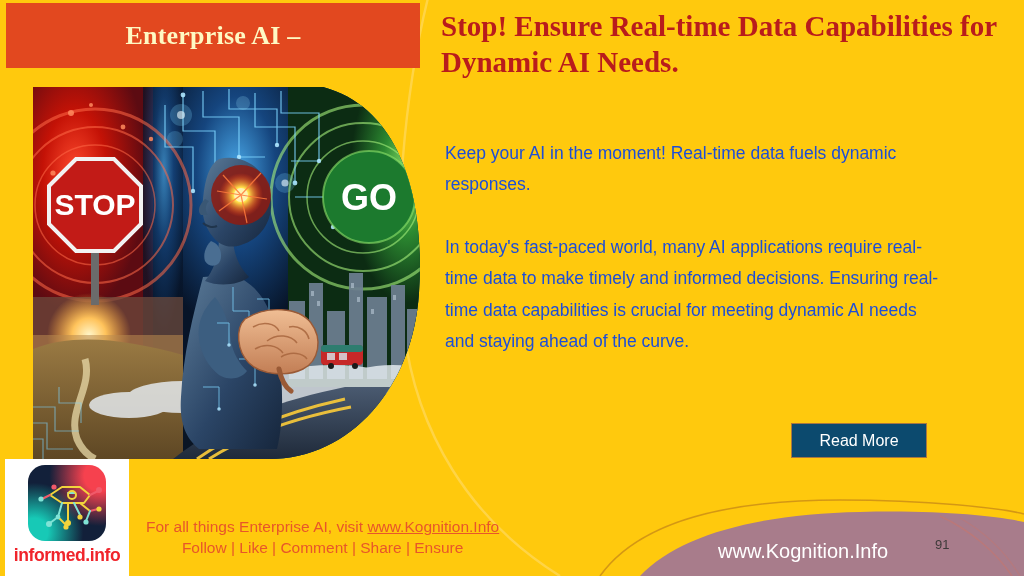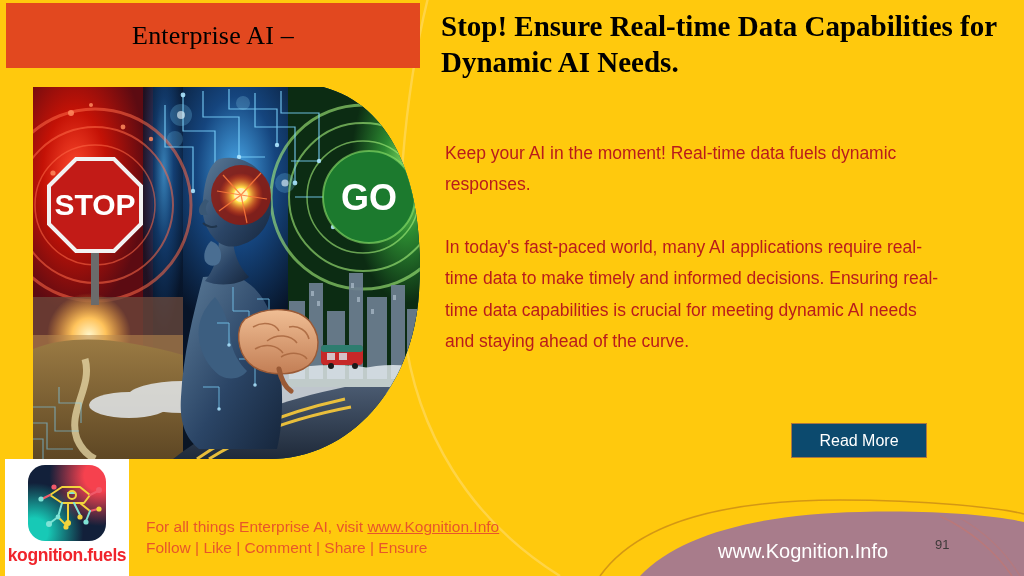--- a/index.html
+++ b/index.html
@@ -31,23 +31,24 @@
     background: #E2481F;
     display: flex;
     flex-direction: column;
     align-items: center;
     justify-content: center;
     z-index: 6;
   }
   #header-banner .line1 {
     font-family: "Liberation Serif", serif;
     font-size: 26px;
-    color: #000000;
+    color: #fef9c3;
     line-height: 1.05;
     letter-spacing: .2px;
+    font-weight: bold;
   }
   #header-banner .line2 {
     font-family: "Liberation Serif", serif;
     font-size: 27px;
     font-style: italic;
     font-weight: bold;
     color: #FDF4E9;
     line-height: 1.12;
     letter-spacing: .2px;
   }
@@ -67,34 +68,34 @@
 
   
   #title {
     position: absolute;
     left: 441px; top: 8px;
     width: 560px;
     font-family: "Liberation Serif", serif;
     font-weight: bold;
     font-size: 29px;
     line-height: 1.25;
-    color: #000000;
+    color: #b91c1c;
     z-index: 5;
   }
   #body-copy {
     position: absolute;
     left: 445px; top: 138px;
     width: 500px;
     z-index: 5;
   }
   #body-copy p {
     font-family: "Liberation Sans", sans-serif;
     font-size: 17.5px;
     line-height: 1.78;
-    color: #b91c1c;
+    color: #1d4ed8;
   }
   #body-copy p + p { margin-top: 32px; }
 
   
   #read-more-button {
     position: absolute;
     left: 791px; top: 423px;
     width: 136px; height: 35px;
     background: #0c4a6e;
     border: 1px solid #A9763F;
@@ -112,20 +113,21 @@
     position: absolute;
     left: 146px; top: 517px;
     z-index: 7;
   }
   #footer-text div {
     font-family: "Liberation Sans", sans-serif;
     font-size: 15.5px;
     line-height: 1.35;
     color: #E8562A;
     white-space: nowrap;
+    text-align: center;
   }
   #footer-text .link {
     text-decoration: underline;
     color: #E8562A;
     cursor: pointer;
   }
 
   
   #logo-card {
     position: absolute;
@@ -476,21 +478,21 @@
             <circle cx="58" cy="57" r="2.6"></circle>
           <circle cx="13" cy="34" r="2.6"></circle>
             <circle cx="30" cy="52" r="2.4"></circle>
         </g>
         <g fill="#F05A6A">
           <circle cx="71" cy="25" r="3"></circle>
             <circle cx="26" cy="22" r="2.6"></circle>
         </g>
       </svg>
     </div>
-    <div id="logo-wordmark">kognition.fuels</div>
+    <div id="logo-wordmark">informed.info</div>
   </div>
 
   <svg id="bottom-shape" viewBox="0 0 384 68" preserveAspectRatio="none">
     <path d="M0,68 C40,26 120,6 220,4 C300,2 356,8 384,14 L384,68 Z" fill="#A87C8B"></path>
     <path d="M300,8 C330,22 356,44 372,68" fill="none" stroke="#C8756B" stroke-width="1.6" opacity="0.55"></path>
     <path d="M320,10 C348,26 368,48 380,68" fill="none" stroke="#C8756B" stroke-width="1.4" opacity="0.4"></path>
   </svg>
   <div id="site-url">www.Kognition.Info</div>
   <div id="page-number">91</div>
 

